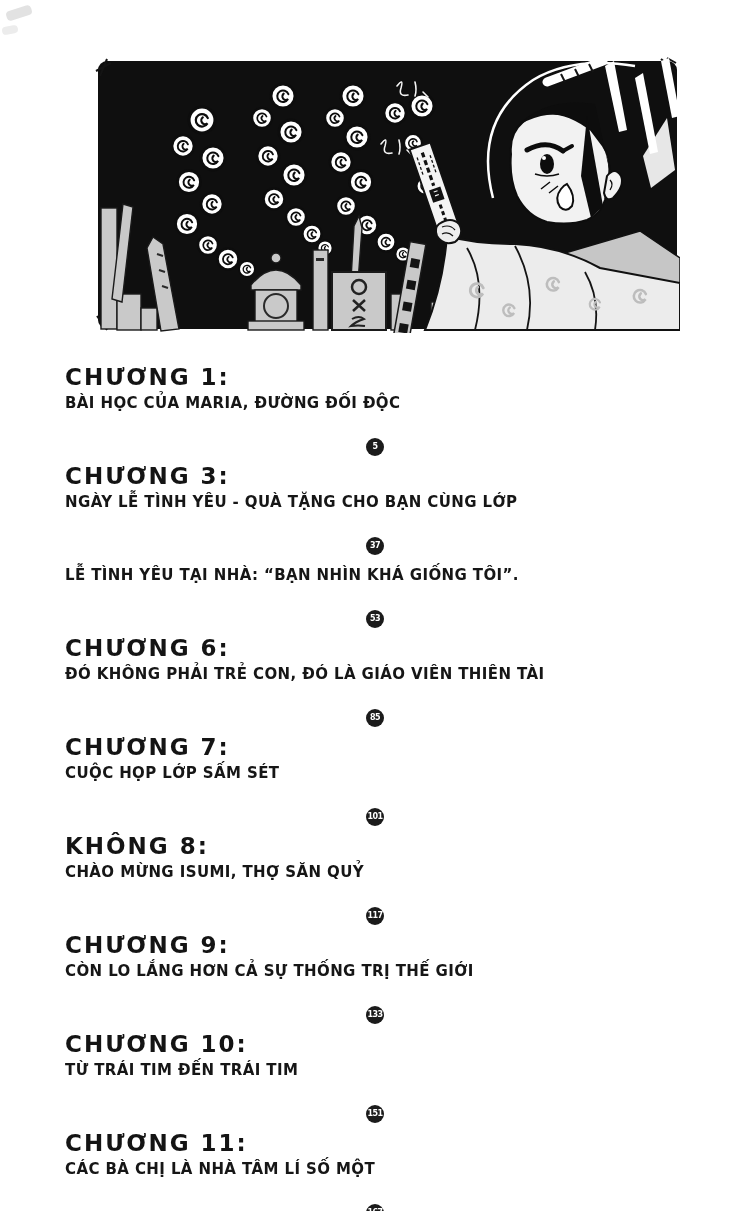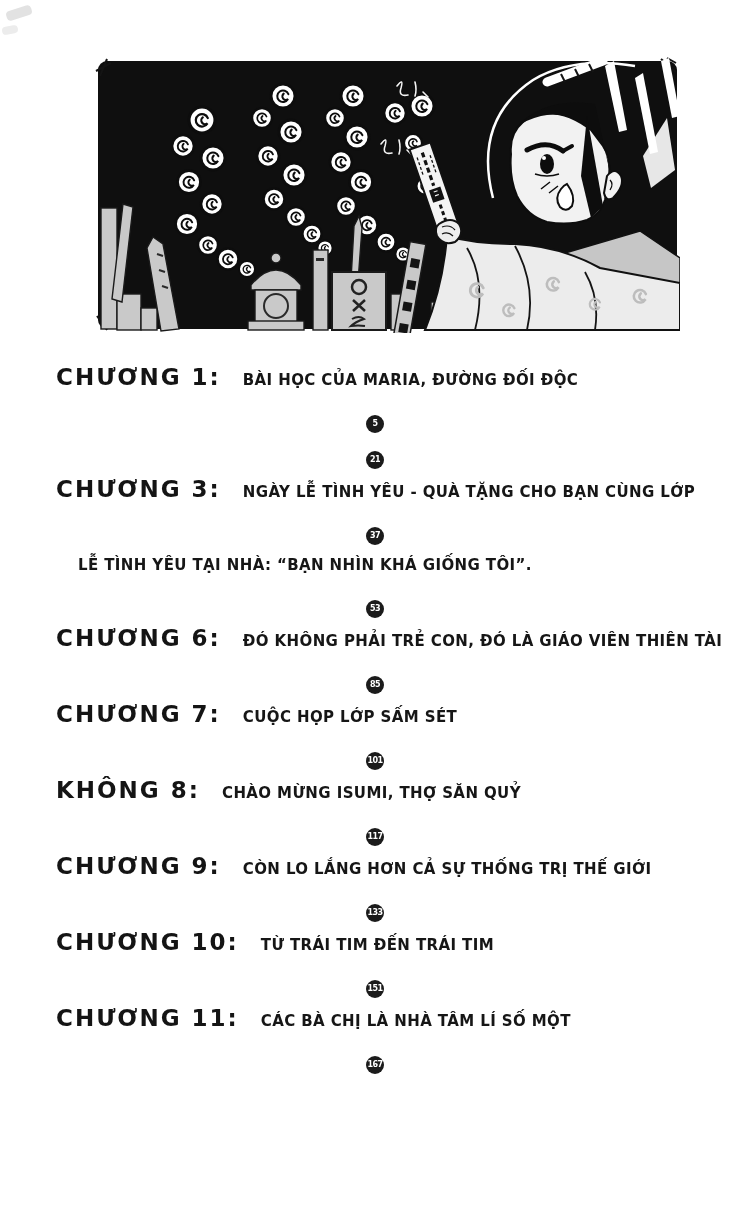--- a/index.html
+++ b/index.html
@@ -11,22 +11,22 @@
   .artifact{position:absolute;background:#e2e2e2;border-radius:4px;}
   .artifact.a1{left:6px;top:8px;width:26px;height:10px;transform:rotate(-18deg);}
   .artifact.a2{left:2px;top:26px;width:16px;height:8px;background:#ececec;transform:rotate(-10deg);}
 
   .panel{position:absolute;left:95px;top:57px;width:585px;height:276px;}
   .panel svg{display:block;width:100%;height:100%;}
 
   .toc{position:absolute;left:0;top:364px;width:750px;}
   .chapter{margin-bottom:11px;}
   .chapter-line{
-    padding-left:56px;display:flex;align-items:baseline;
-    white-space:nowrap;line-height:26px;
+    padding-left:43px;display:flex;align-items:baseline;
+    white-space:nowrap;line-height:26px;flex-direction:column;
   }
   .ch-label{
     font-size:23px;font-weight:800;letter-spacing:2px;color:#141414;
     font-family:"DejaVu Sans",sans-serif;
   }
   .ch-title{
     font-size:15px;font-weight:700;letter-spacing:0.4px;color:#161616;
     margin-left:22px;font-family:"DejaVu Sans",sans-serif;
   }
   .ch-pagerow{text-align:center;margin-top:18px;height:18px;}
@@ -194,23 +194,20 @@
     <div class="chapter-line">
       <span class="ch-label">CHƯƠNG 1:</span>
       <span class="ch-title">BÀI HỌC CỦA MARIA, ĐƯỜNG ĐỐI ĐỘC</span>
     </div>
     <div class="ch-pagerow">
       <span class="page-badge">5</span>
     </div>
   </div>
 
   <div class="chapter">
-    <div class="ch-pagerow">
-      <span class="page-badge">21</span>
-    </div>
   </div>
 
   <div class="chapter">
     <div class="chapter-line">
       <span class="ch-label">CHƯƠNG 3:</span>
       <span class="ch-title">NGÀY LỄ TÌNH YÊU - QUÀ TẶNG CHO BẠN CÙNG LỚP</span>
     </div>
     <div class="ch-pagerow">
       <span class="page-badge">37</span>
     </div>

